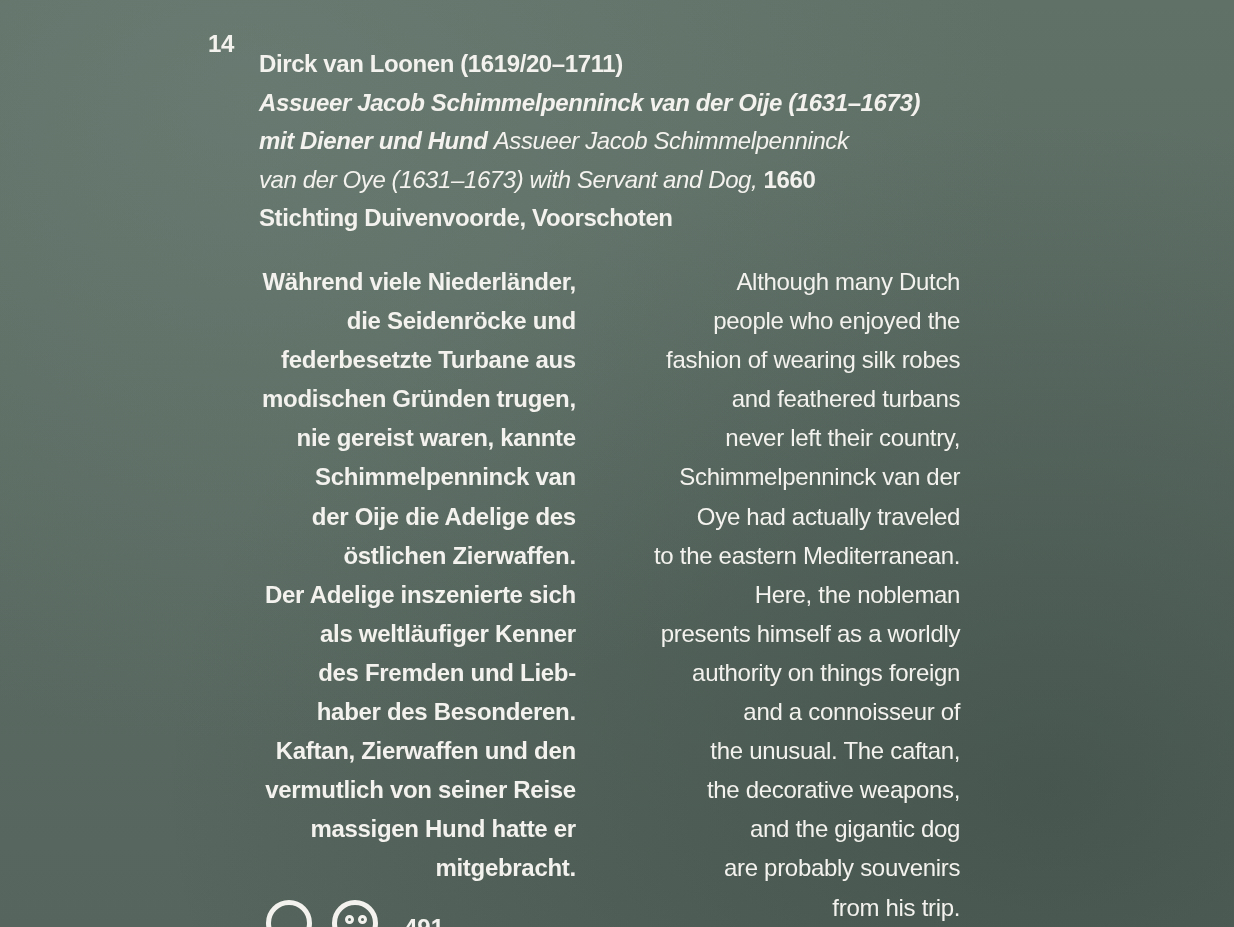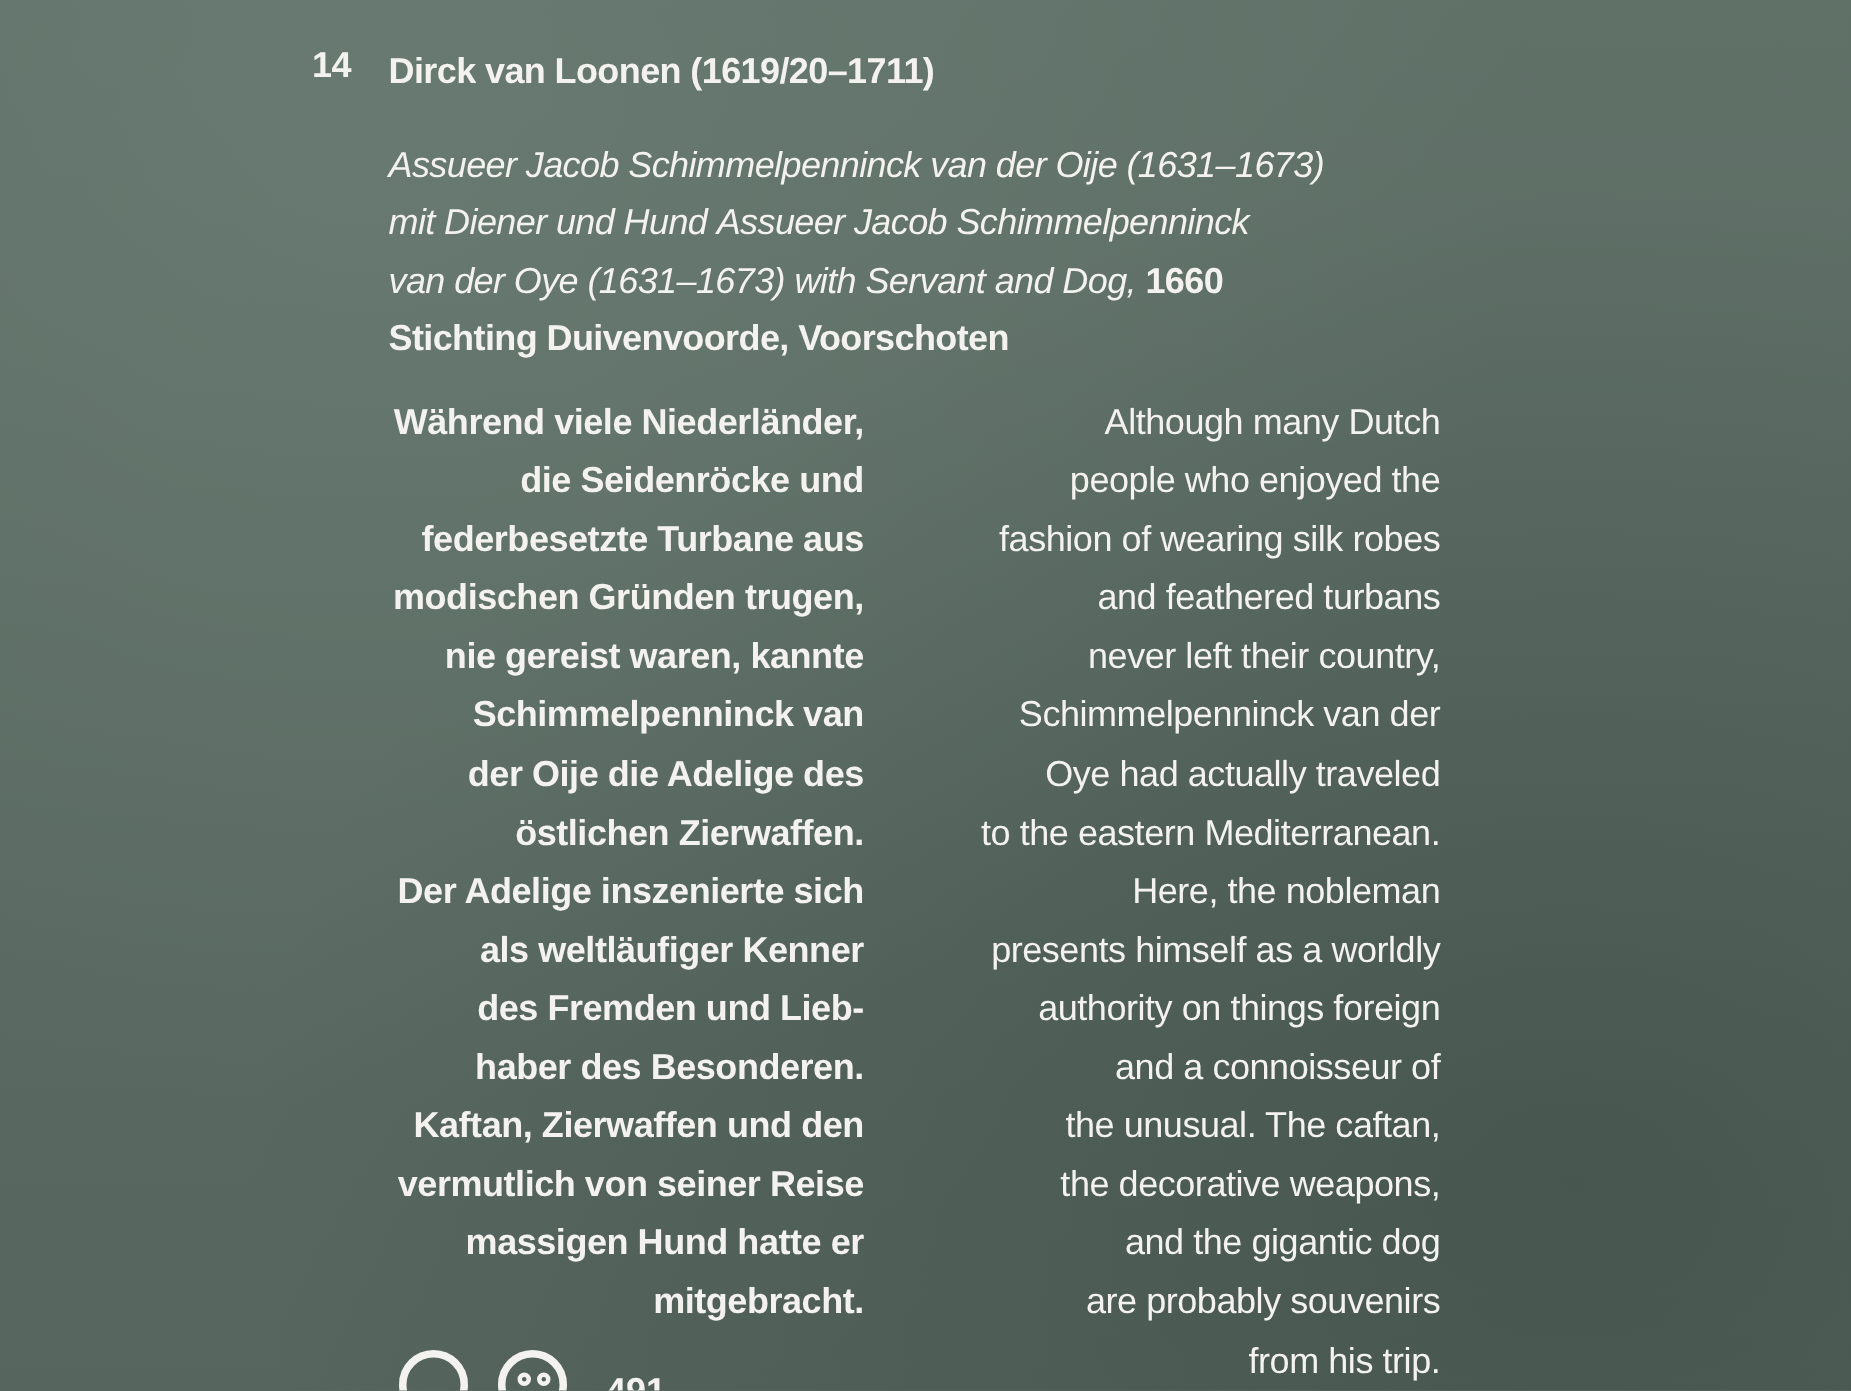--- a/index.html
+++ b/index.html
@@ -30,30 +30,30 @@
     position: absolute;
     left: 208px;
     top: 30px;
     font-size: 24px;
     font-weight: bold;
     letter-spacing: -0.3px;
   }
   .head {
     position: absolute;
     left: 259px;
-    top: 29px;
+    top: 45px;
     font-size: 24px;
     line-height: 38.5px;
     letter-spacing: -0.4px;
     white-space: nowrap;
   }
   .head .line { display: block; }
   .b { font-weight: bold; }
   .i { font-style: italic; }
-  .bi { font-weight: normal; font-style: italic; margin-top: 24px; }
+  .bi { font-weight: bold; font-style: italic; }
   .col {
     position: absolute;
     top: 262px;
     font-size: 24px;
     line-height: 39.1px;
     letter-spacing: -0.3px;
     white-space: nowrap;
     text-align: right;
   }
   .col .line { display: block; }

